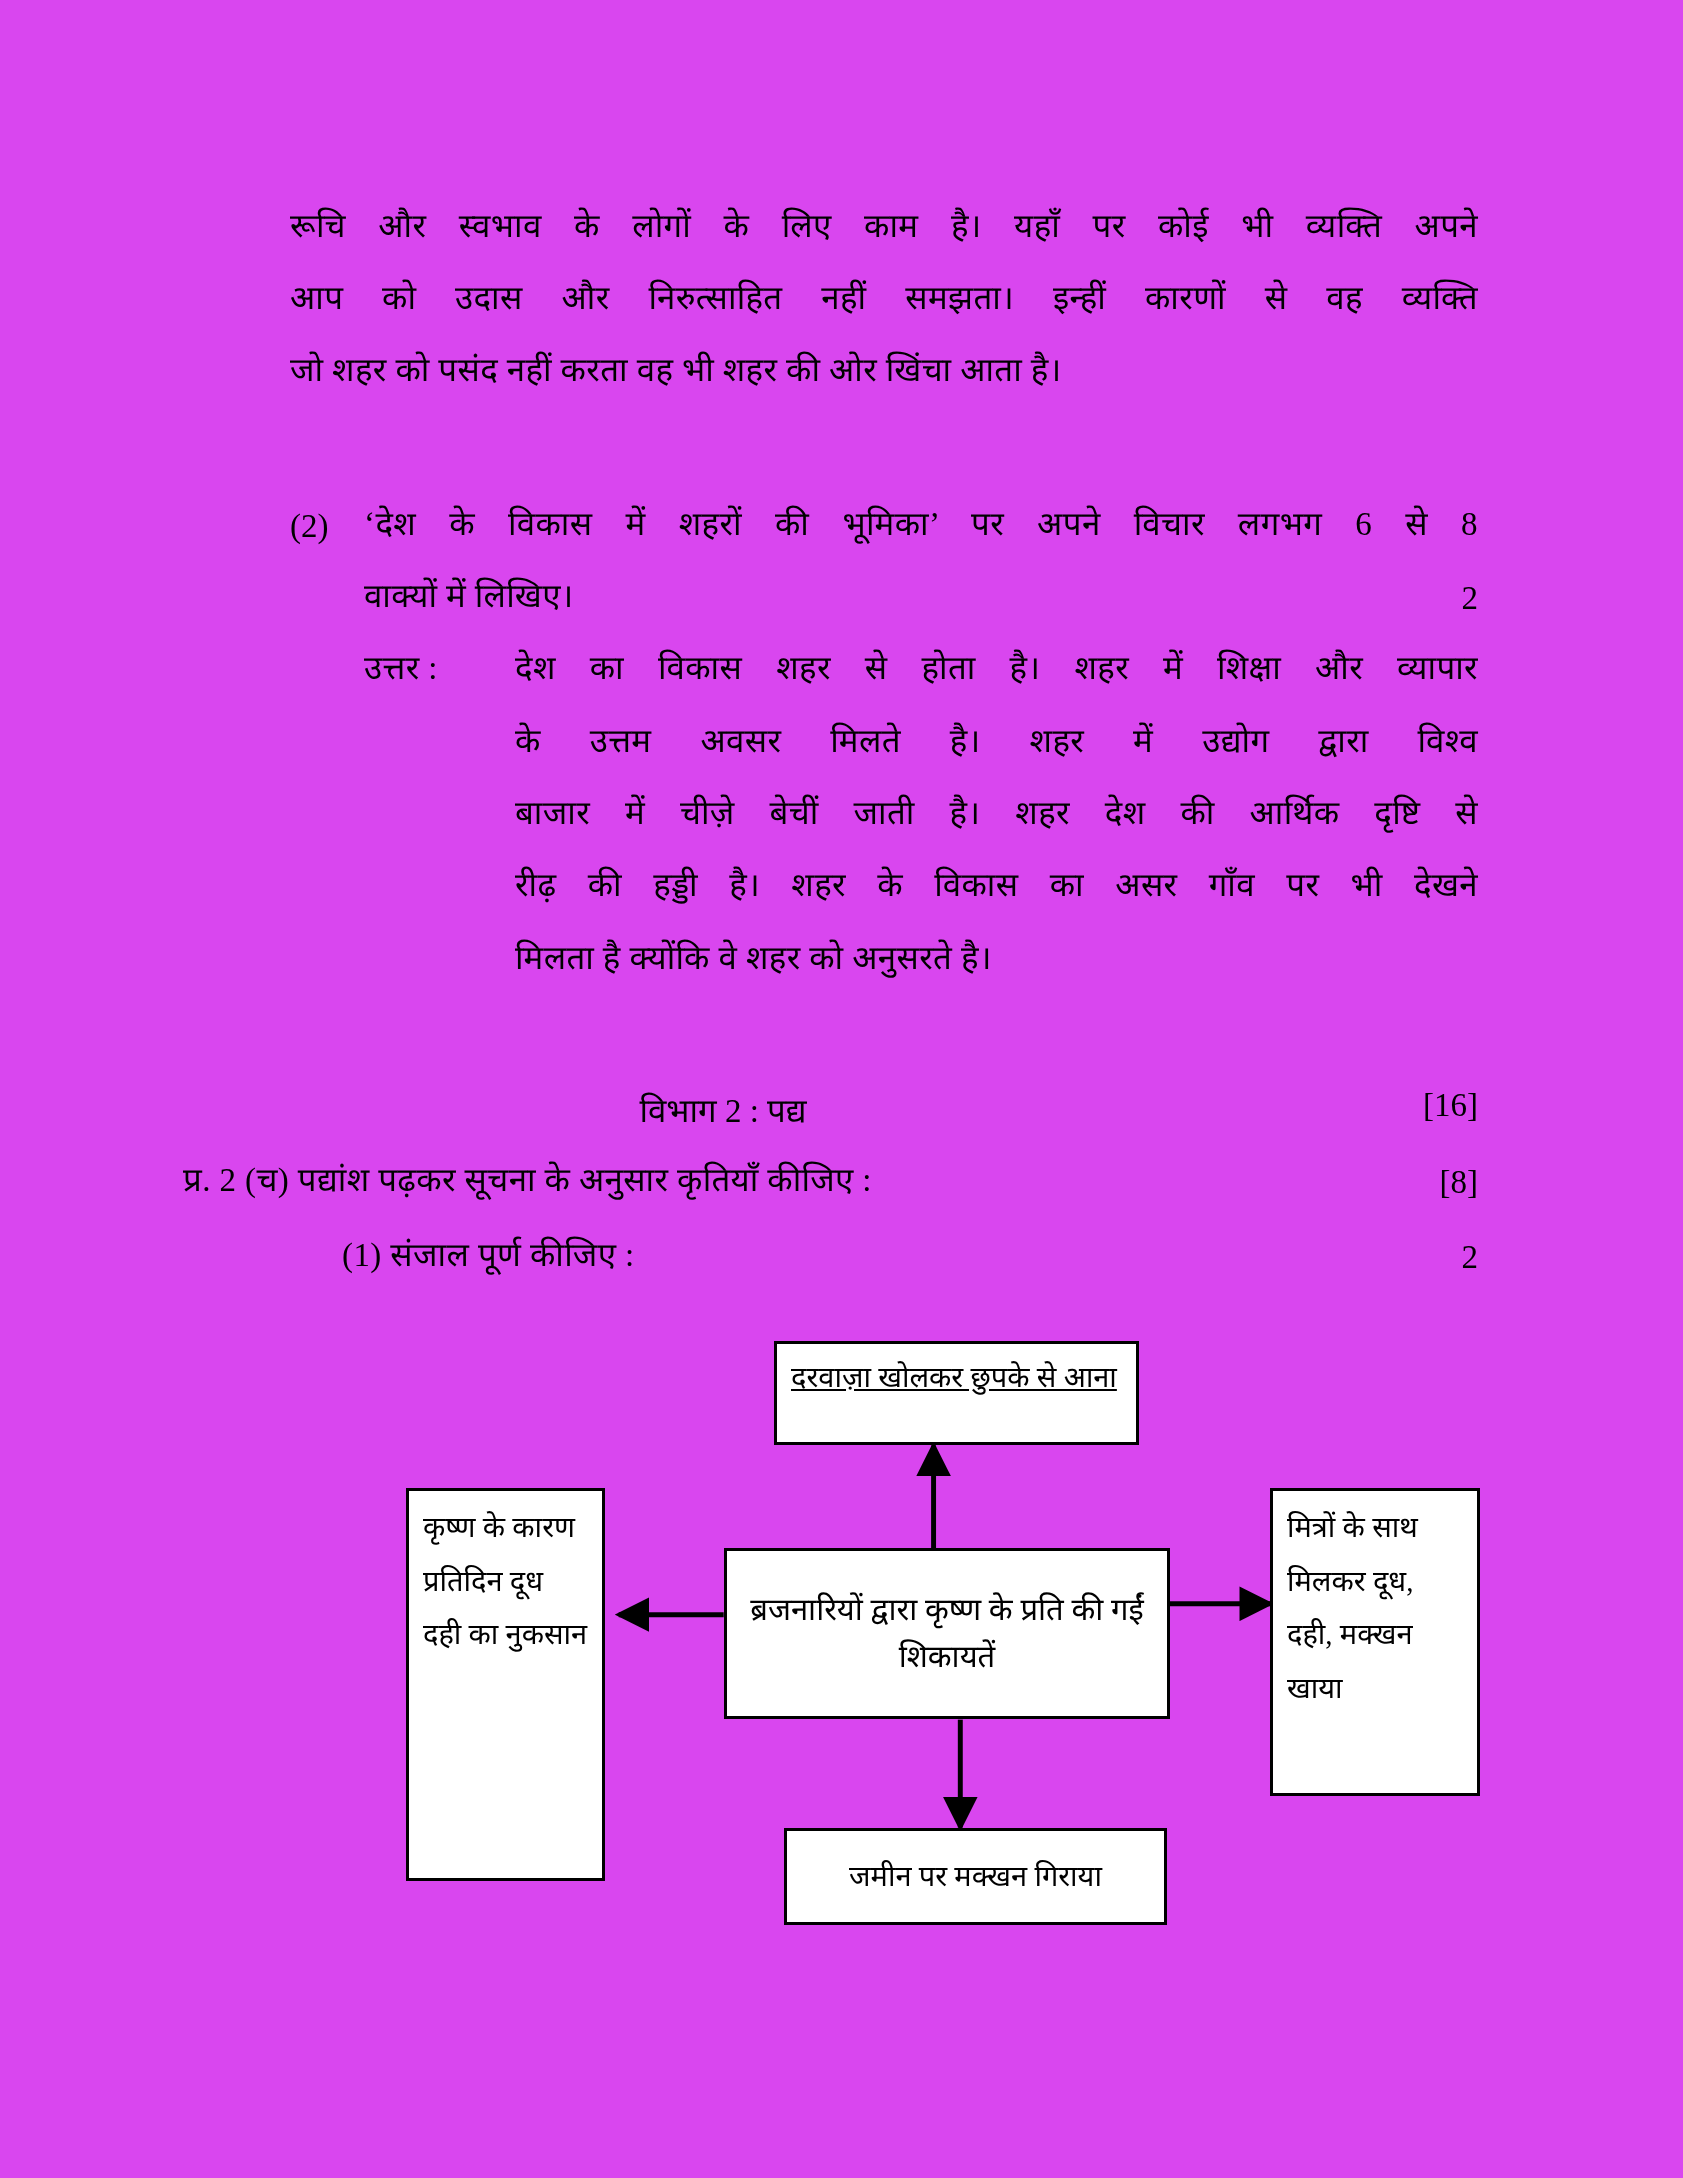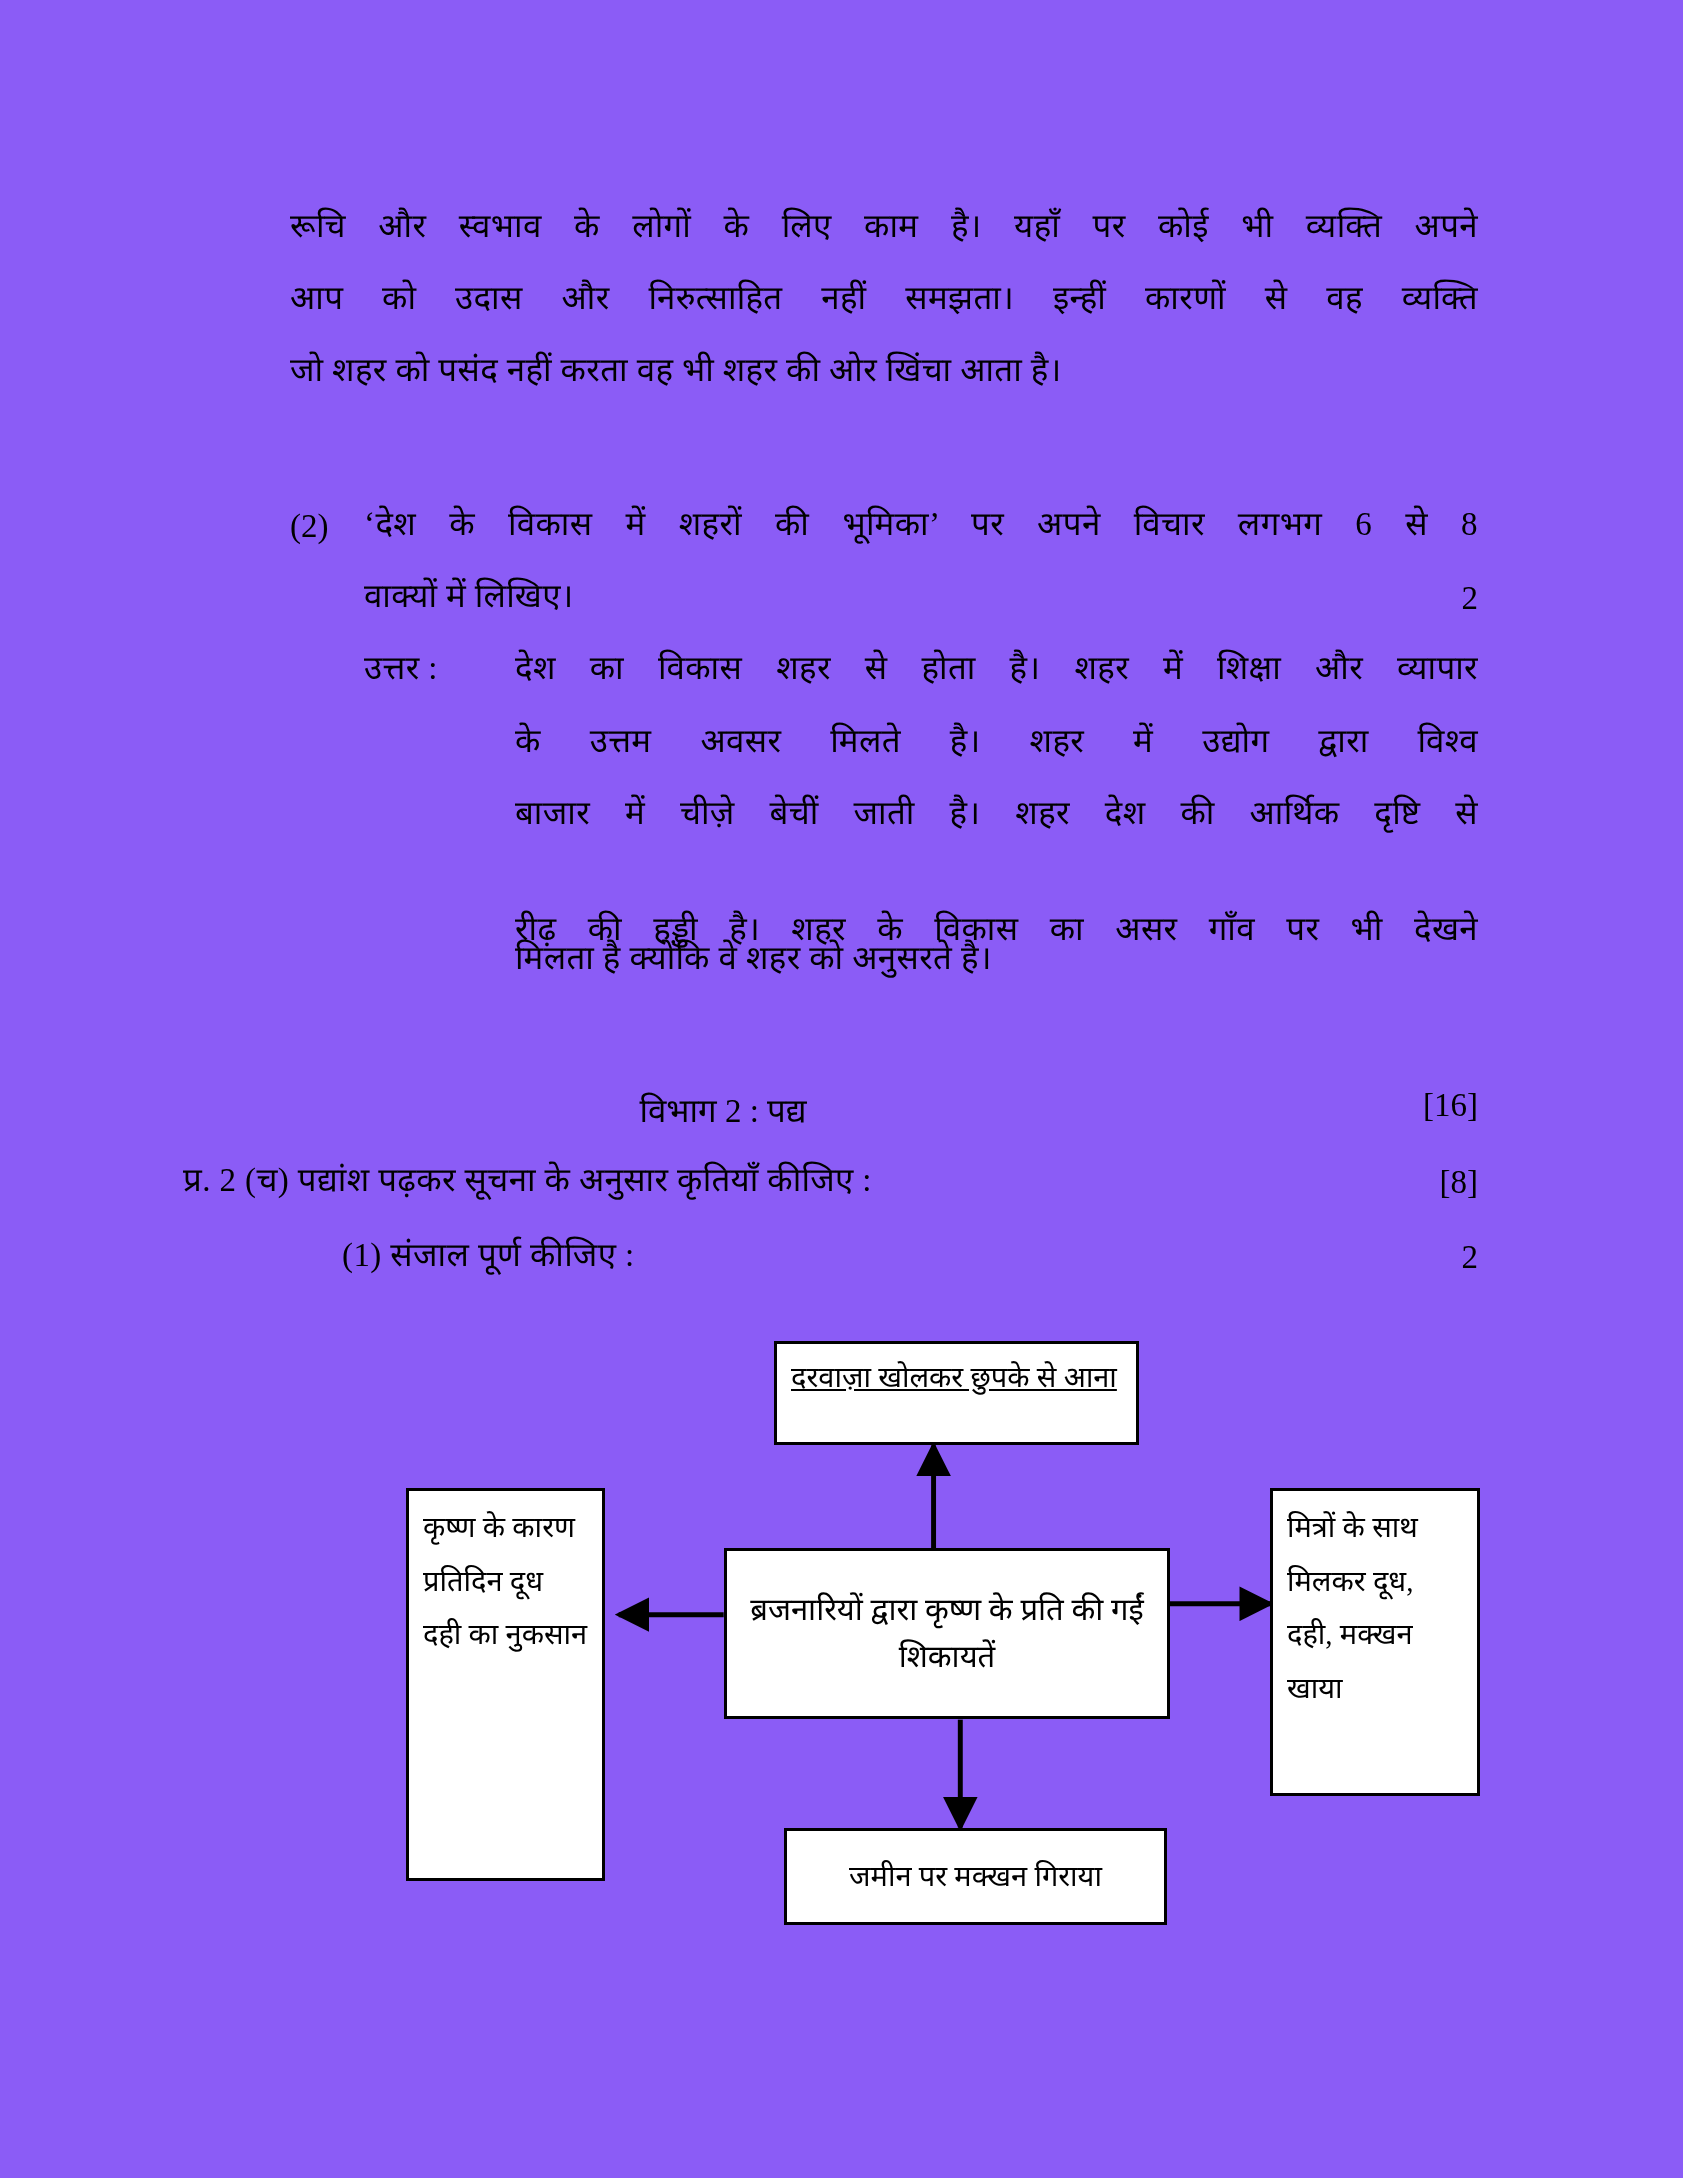--- a/index.html
+++ b/index.html
@@ -8,21 +8,21 @@
     background: #ffffff;
   }
   body {
     font-family: "Liberation Serif", "DejaVu Serif", serif;
     color: #000000;
   }
   #page {
     position: relative;
     width: 1683px;
     height: 2178px;
-    background: #8b5cf6;
+    background: #d946ef;
     overflow: hidden;
   }
 
   
   .content {
     position: absolute;
     left: 0;
     top: 0;
     width: 1683px;
   }
@@ -124,21 +124,21 @@
   <div class="marks" style="left:1386px; top:580px; width:92px;">2</div>
 
   <div class="para" style="left:364px; top:652px;">उत्तर :</div>
 
   <div class="para justified" style="left:515px; top:652px; width:963px;">देश का विकास शहर से होता है। शहर में शिक्षा और व्यापार</div>
 
   <div class="para justified" style="left:515px; top:725px; width:963px;">के उत्तम अवसर मिलते है। शहर में उद्योग द्वारा विश्व</div>
 
   <div class="para justified" style="left:515px; top:797px; width:963px;">बाजार में चीज़े बेचीं जाती है। शहर देश की आर्थिक दृष्टि से</div>
 
-  <div class="para justified" style="left:515px; top:869px; width:963px;margin-top:44px;">रीढ़ की हड्डी है। शहर के विकास का असर गाँव पर भी देखने</div>
+  <div class="para justified" style="left:515px; top:869px; width:963px;">रीढ़ की हड्डी है। शहर के विकास का असर गाँव पर भी देखने</div>
 
   <div class="para" style="left:515px; top:942px;">मिलता है क्योंकि वे शहर को अनुसरते है।</div>
 
   <div class="centered" style="left:426px; top:1087px; width:594px;">विभाग 2 : पद्य</div>
 
   <div class="marks" style="left:1376px; top:1087px; width:102px;">[16]</div>
 
   <div class="para" style="left:183px; top:1164px;">प्र. 2 (च) पद्यांश पढ़कर सूचना के अनुसार कृतियाँ कीजिए :</div>
 
   <div class="marks" style="left:1376px; top:1164px; width:102px;">[8]</div>

